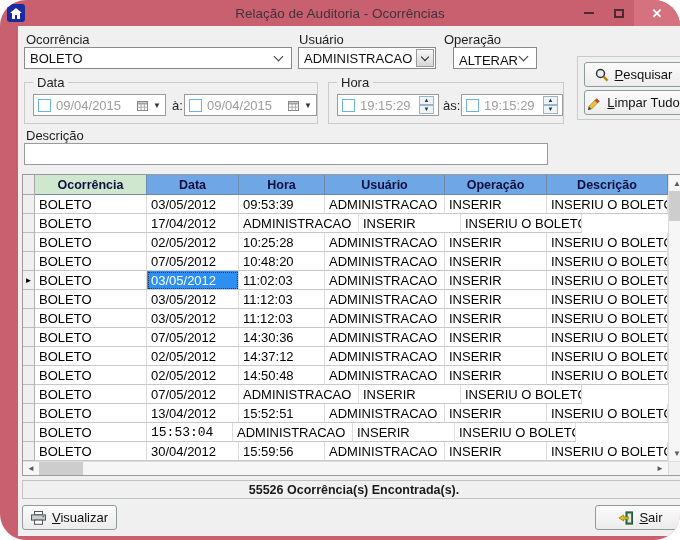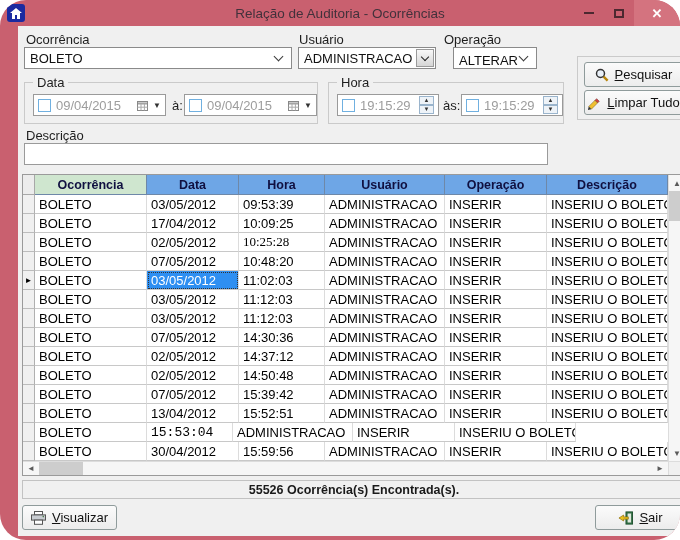--- a/index.html
+++ b/index.html
@@ -225,30 +225,29 @@
                 <div class="cell" style="width: 92px;">03/05/2012</div>
                 <div class="cell" style="width: 86px;">09:53:39</div>
                 <div class="cell" style="width: 120px;">ADMINISTRACAO</div>
                 <div class="cell" style="width: 102px;">INSERIR</div>
                 <div class="cell" style="width: 121px;">INSERIU O BOLETO</div>
               </div>
               <div class="row">
                 <div class="gutter"></div>
                 <div class="cell" style="width: 112px;">BOLETO</div>
                 <div class="cell" style="width: 92px;">17/04/2012</div>
-                <div class="cell" style="width: 86px;">10:09:25</div>
                 <div class="cell" style="width: 120px;">ADMINISTRACAO</div>
                 <div class="cell" style="width: 102px;">INSERIR</div>
                 <div class="cell" style="width: 121px;">INSERIU O BOLETO</div>
               </div>
               <div class="row">
                 <div class="gutter"></div>
                 <div class="cell" style="width: 112px;">BOLETO</div>
                 <div class="cell" style="width: 92px;">02/05/2012</div>
-                <div class="cell" style="width: 86px; font-family: Liberation Serif, serif;">10:25:28</div>
+                <div class="cell" style="width: 86px;">10:25:28</div>
                 <div class="cell" style="width: 120px;">ADMINISTRACAO</div>
                 <div class="cell" style="width: 102px;">INSERIR</div>
                 <div class="cell" style="width: 121px;">INSERIU O BOLETO</div>
               </div>
               <div class="row">
                 <div class="gutter"></div>
                 <div class="cell" style="width: 112px;">BOLETO</div>
                 <div class="cell" style="width: 92px;">07/05/2012</div>
                 <div class="cell" style="width: 86px;">10:48:20</div>
                 <div class="cell" style="width: 120px;">ADMINISTRACAO</div>
@@ -306,21 +305,20 @@
                 <div class="cell" style="width: 92px;">02/05/2012</div>
                 <div class="cell" style="width: 86px;">14:50:48</div>
                 <div class="cell" style="width: 120px;">ADMINISTRACAO</div>
                 <div class="cell" style="width: 102px;">INSERIR</div>
                 <div class="cell" style="width: 121px;">INSERIU O BOLETO</div>
               </div>
               <div class="row">
                 <div class="gutter"></div>
                 <div class="cell" style="width: 112px;">BOLETO</div>
                 <div class="cell" style="width: 92px;">07/05/2012</div>
-                <div class="cell" style="width: 86px;">15:39:42</div>
                 <div class="cell" style="width: 120px;">ADMINISTRACAO</div>
                 <div class="cell" style="width: 102px;">INSERIR</div>
                 <div class="cell" style="width: 121px;">INSERIU O BOLETO</div>
               </div>
               <div class="row">
                 <div class="gutter"></div>
                 <div class="cell" style="width: 112px;">BOLETO</div>
                 <div class="cell" style="width: 92px;">13/04/2012</div>
                 <div class="cell" style="width: 86px;">15:52:51</div>
                 <div class="cell" style="width: 120px;">ADMINISTRACAO</div>

